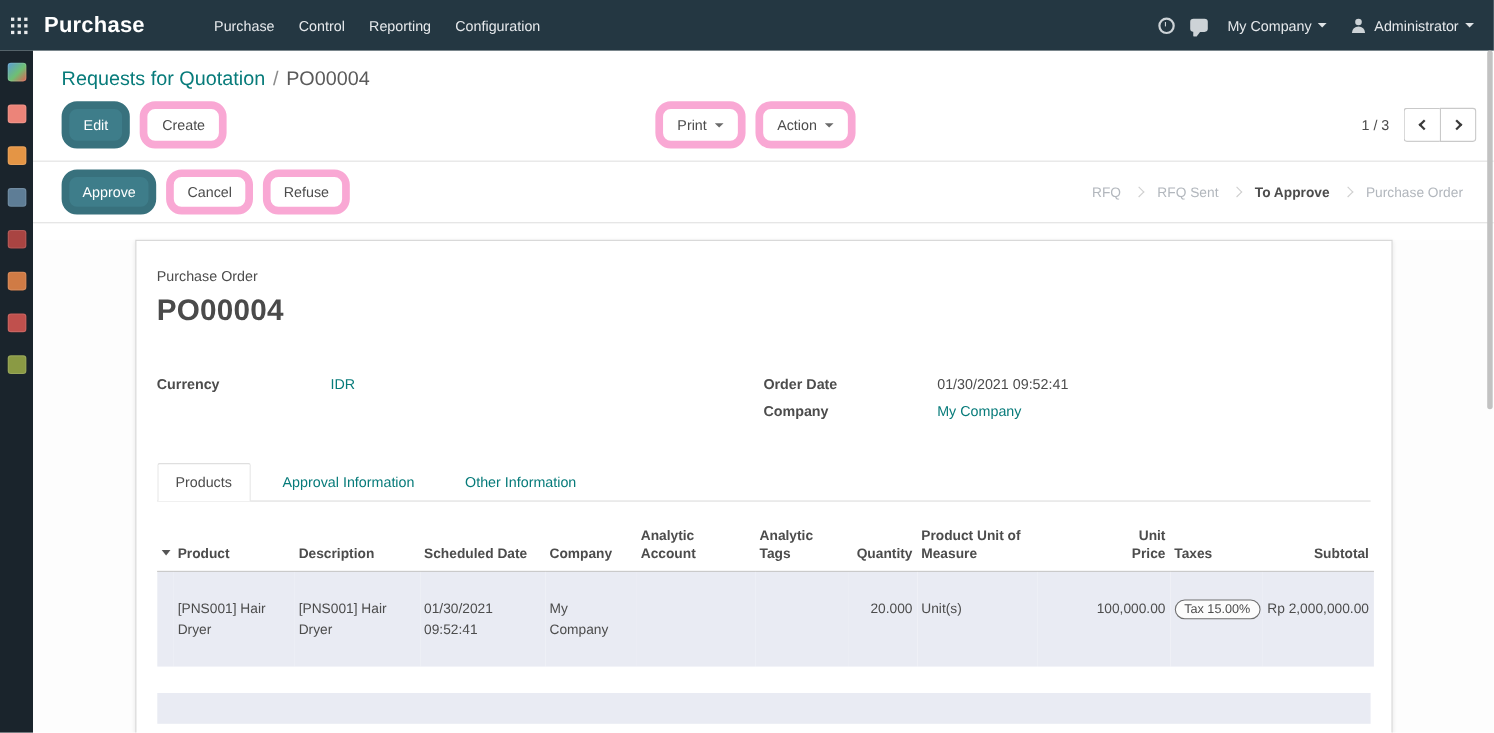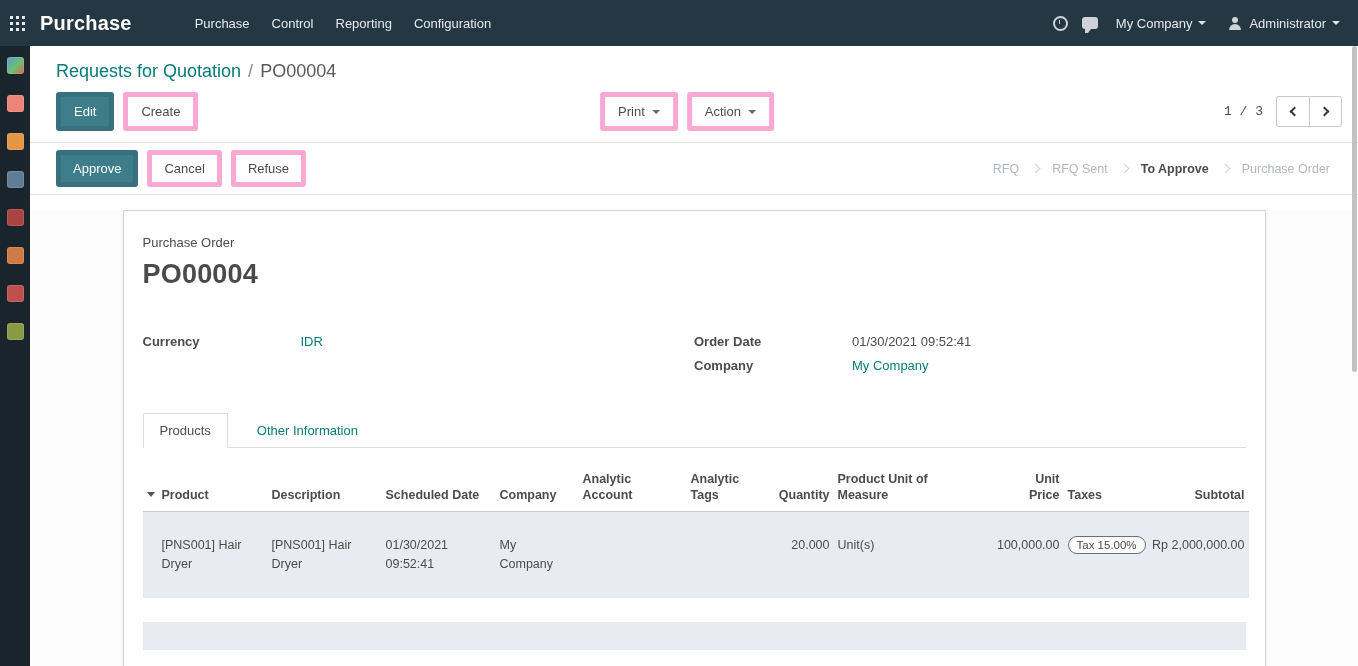--- a/index.html
+++ b/index.html
@@ -34,26 +34,26 @@
 
   
   .main{position:absolute;top:46px;left:30px;right:0;bottom:0;background:#fff;overflow:hidden;}
 
   .breadcrumb-row{padding:13px 16px 0 26px;font-size:18px;line-height:24px;}
   .bc-link{color:#077b7a;cursor:pointer;}
   .bc-sep{color:#8b8b8b;margin:0 7px;}
   .bc-current{color:#5a5a5a;}
 
   .cp-row{display:flex;align-items:center;padding:9px 16px 11px 26px;position:relative;}
-  .btn{display:inline-flex;align-items:center;font-size:13px;line-height:1;padding:8px 13px;border-radius:3px;border:5px solid #f9a8d4;background:#fff;color:#4c4c4c;cursor:pointer;white-space:nowrap;}
+  .btn{display:inline-flex;align-items:center;font-size:13px;line-height:1;padding:8px 13px;border-radius:14px;border:7px solid #f9a8d4;background:#fff;color:#4c4c4c;cursor:pointer;white-space:nowrap;}
   .btn+.btn{margin-left:9px;}
   .btn-primary{background:#3e7d8a;border-color:#38717d;color:#fff;}
   .caret-d{display:inline-block;width:0;height:0;border-left:4px solid transparent;border-right:4px solid transparent;border-top:4px solid #6b6b6b;margin-left:7px;}
   .cp-center{position:absolute;left:50%;transform:translateX(-54%);display:flex;}
-  .cp-pager{margin-left:auto;display:flex;align-items:center;gap:13px;font-family:Liberation Mono, monospace;}
+  .cp-pager{margin-left:auto;display:flex;align-items:center;gap:13px;}
   .pager-text{font-size:13px;color:#4c4c4c;}
   .pager-btns{display:flex;}
   .pager-btn{width:33px;height:31px;border:1px solid #c9c9c9;background:#fff;display:flex;align-items:center;justify-content:center;cursor:pointer;}
   .pager-btn:first-child{border-radius:3px 0 0 3px;border-right-width:0;}
   .pager-btn:last-child{border-radius:0 3px 3px 0;}
   .chev{display:inline-block;width:7px;height:7px;border-top:2px solid #3a3a3a;border-right:2px solid #3a3a3a;}
   .chev-l{transform:rotate(-135deg);margin-left:3px;}
   .chev-r{transform:rotate(45deg);margin-right:3px;}
 
   
@@ -214,20 +214,21 @@
           </div>
           <div class="field-row">
             <span class="field-label">Company</span>
             <span class="field-value field-link">My Company</span>
           </div>
         </div>
       </div>
 
       <div class="tabs">
         <span class="tab active">Products</span>
+        <span class="tab">Approval Information</span>
         <span class="tab">Other Information</span>
       </div>
 
       <table class="lines">
         <colgroup>
           <col style="width:15px">
             <col style="width:110px">
             <col style="width:114px">
             <col style="width:114px">
           <col style="width:83px">

